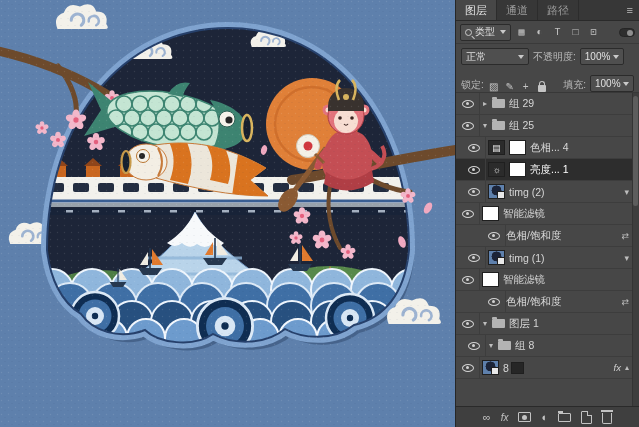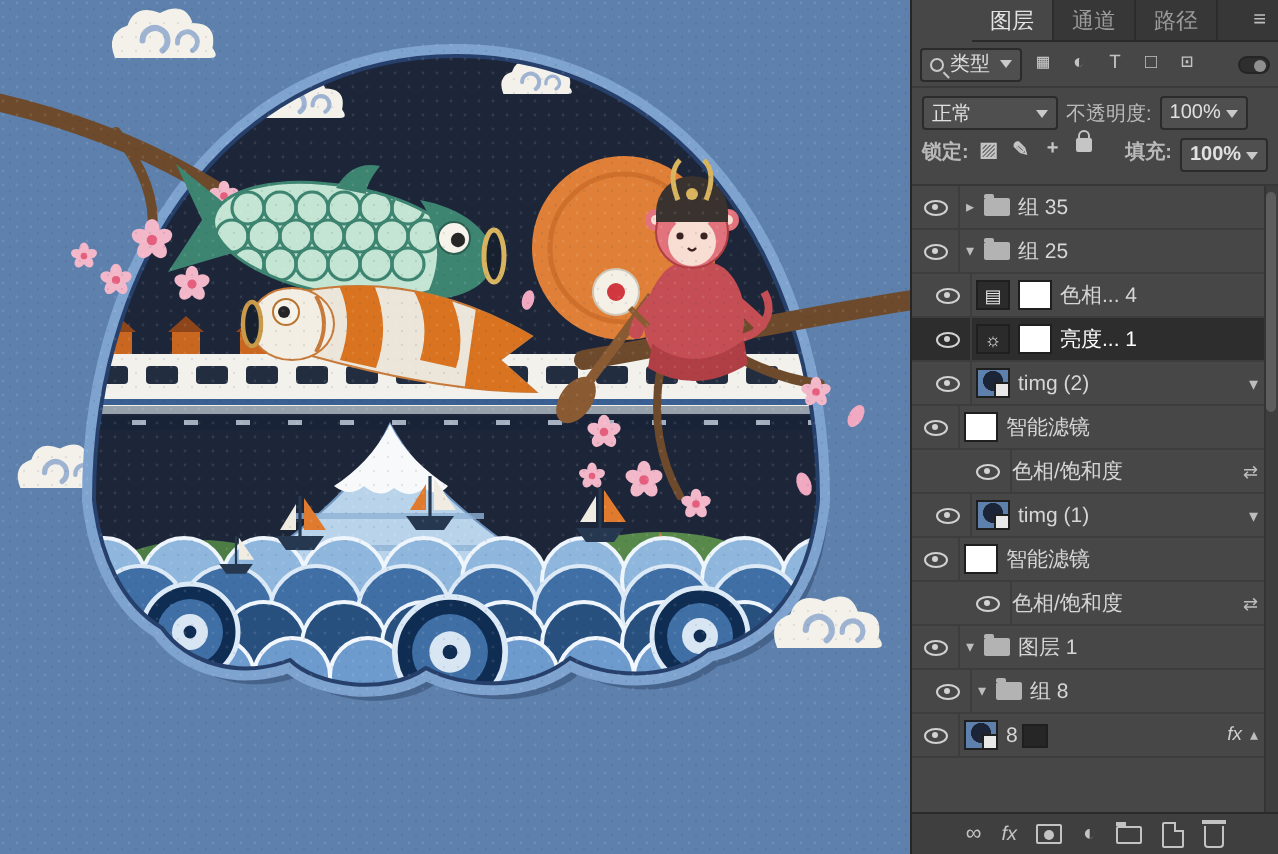--- a/index.html
+++ b/index.html
@@ -3,39 +3,39 @@
 <meta charset="utf-8">
 <style>
   *{box-sizing:border-box;margin:0;padding:0;}
   body{font-family:"Liberation Sans",sans-serif;background:#222;}
   .app{width:639px;height:427px;display:flex;overflow:hidden;position:relative;background:#5e80ac;}
   
   .canvas{width:455px;height:427px;position:relative;overflow:hidden;background:#5e80ac;flex:0 0 455px;}
   .canvas svg{display:block;}
   
   .panel{width:184px;height:427px;background:#474747;border-left:1px solid #262626;display:flex;flex-direction:column;color:#ccc;font-size:10px;flex:0 0 184px;}
-  .tabs{height:21px;background:#373737;display:flex;align-items:stretch;border-bottom:1px solid #2a2a2a;flex:0 0 21px;margin-left:30px;}
+  .tabs{height:21px;background:#373737;display:flex;align-items:stretch;border-bottom:1px solid #2a2a2a;flex:0 0 21px;}
   .tab{padding:0 9px;display:flex;align-items:center;font-size:11px;color:#9b9b9b;border-right:1px solid #2c2c2c;cursor:default;}
   .tab.active{background:#474747;color:#e3e3e3;}
   .panel-menu{margin-left:auto;padding:0 6px;display:flex;align-items:center;color:#bdbdbd;font-size:11px;}
   .filter-row{height:23px;display:flex;align-items:center;gap:3px;padding:0 4px;border-bottom:1px solid #3a3a3a;flex:0 0 23px;font-family:Liberation Mono, monospace;}
   .search-select{background:#4f4f4f;border:1px solid #2b2b2b;border-radius:2px;height:17px;display:flex;align-items:center;gap:3px;padding:0 4px;color:#ddd;}
   .mag{width:7px;height:7px;border:1.4px solid #c9c9c9;border-radius:50%;position:relative;}
   .mag::after{content:"";position:absolute;width:4px;height:1.4px;background:#c9c9c9;transform:rotate(45deg);left:5px;top:7px;}
   .caret{width:0;height:0;border-left:3px solid transparent;border-right:3px solid transparent;border-top:4px solid #c9c9c9;margin-left:2px;}
   .ficon{width:15px;height:15px;display:flex;align-items:center;justify-content:center;color:#c2c2c2;font-size:10px;border-radius:2px;}
   .toggle{margin-left:auto;width:16px;height:9px;background:#2e2e2e;border-radius:5px;position:relative;border:1px solid #252525;}
   .toggle::after{content:"";position:absolute;right:1px;top:1px;width:6px;height:6px;border-radius:50%;background:#8f8f8f;}
   .blend-row{height:25px;display:flex;align-items:center;gap:4px;padding:0 5px;flex:0 0 25px;}
   .select{background:#4f4f4f;border:1px solid #2b2b2b;border-radius:2px;height:17px;display:flex;align-items:center;padding:0 4px;color:#e0e0e0;}
   .select .caret{margin-left:auto;}
   .sel-mode{width:68px;}
   .sel-pct{width:44px;}
   .lbl{color:#b9b9b9;white-space:nowrap;}
-  .lock-row{height:24px;display:flex;align-items:flex-start;gap:4px;padding:0 5px;border-bottom:1px solid #383838;flex:0 0 24px;font-weight:bold;}
+  .lock-row{height:24px;display:flex;align-items:flex-end;gap:4px;padding:0 5px;border-bottom:1px solid #383838;flex:0 0 24px;}
   .lkicon{color:#c5c5c5;font-size:10px;width:12px;text-align:center;}
   .padlock{width:8px;height:7px;background:#c5c5c5;border-radius:1px;position:relative;margin-left:2px;}
   .padlock::before{content:"";position:absolute;top:-4px;left:1px;width:4px;height:4px;border:1.4px solid #c5c5c5;border-bottom:none;border-radius:3px 3px 0 0;}
   
   .layers{flex:1 1 auto;overflow:hidden;position:relative;background:#474747;}
   .row{height:22px;display:flex;align-items:center;border-bottom:1px solid #3d3d3d;padding-right:10px;font-size:10.5px;color:#d6d6d6;}
   .row.selected{background:#2d2d2d;color:#fff;}
   .eye-cell{width:24px;height:100%;border-right:1px solid #3d3d3d;display:flex;align-items:center;justify-content:center;flex:0 0 24px;}
   .eye{width:12px;height:8px;border:1px solid #d2d2d2;border-radius:50%;position:relative;}
   .eye::after{content:"";position:absolute;left:3.5px;top:1.5px;width:3px;height:3px;border-radius:50%;background:#d2d2d2;}
@@ -465,21 +465,21 @@
     </div>
 
     <div class="layers">
 
       <div class="row">
         <span class="eye-cell">
             <span class="eye"></span>
           </span>
         <span class="tw">▸</span>
         <span class="folder"></span>
-        <span class="lname">组 35</span>
+        <span class="lname">组 29</span>
       </div>
 
       <div class="row">
         <span class="eye-cell">
             <span class="eye"></span>
           </span>
         <span class="tw">▾</span>
         <span class="folder"></span>
         <span class="lname">组 25</span>
       </div>

